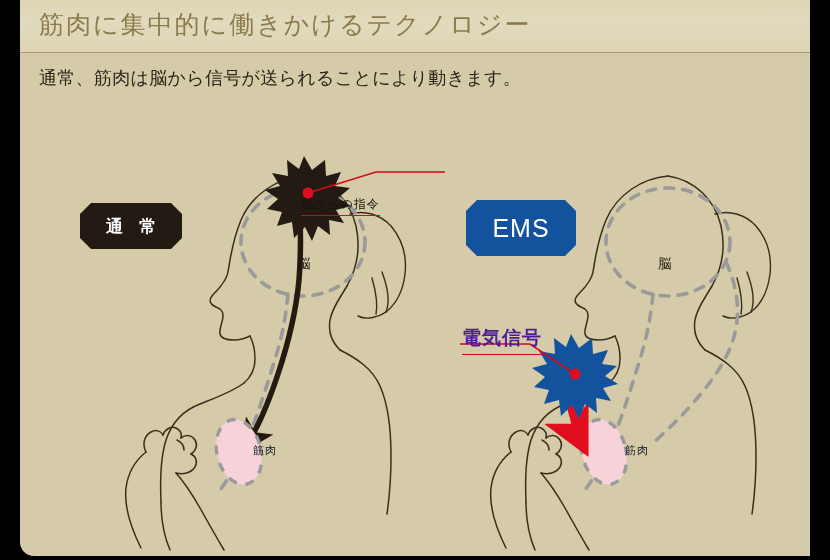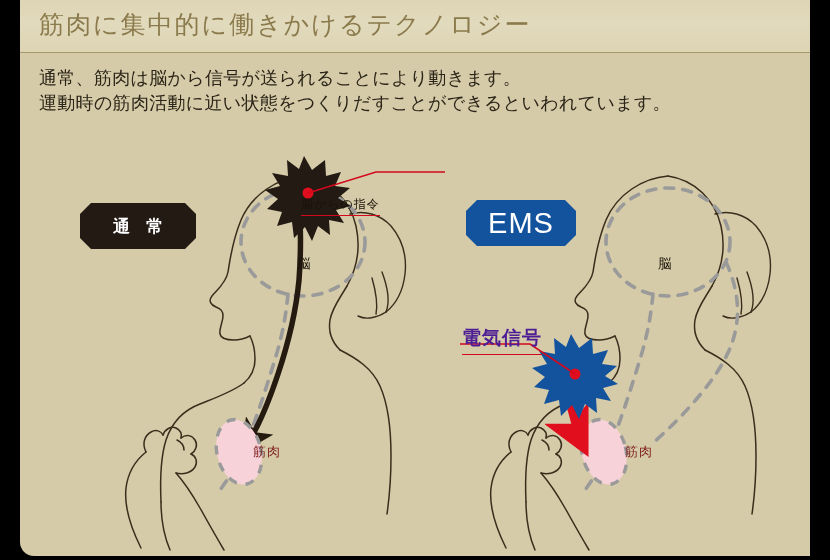--- a/index.html
+++ b/index.html
@@ -96,37 +96,37 @@
     box-sizing: border-box;
   }
   .badge-clip {
     
     clip-path: polygon(11px 0, calc(100% - 11px) 0, 100% 11px, 100% calc(100% - 11px),
                        calc(100% - 11px) 100%, 11px 100%, 0 calc(100% - 11px), 0 11px);
   }
   #badge-normal {
     left: 60px;
     top: 53px;
-    width: 116px;
+    width: 102px;
     height: 46px;
     background: #231a14;
     font-family: "Liberation Serif", "DejaVu Serif", serif;
     font-size: 17px;
     letter-spacing: 6px;
     text-indent: 6px;
     font-weight: 700;
   }
   #badge-ems {
     left: 446px;
     top: 50px;
     width: 110px;
-    height: 46px;
+    height: 56px;
     background: #13539e;
     font-family: "Liberation Sans", "DejaVu Sans", sans-serif;
-    font-size: 29px;
+    font-size: 25px;
     letter-spacing: 1px;
   }
 
   
   .diagram-label {
     position: absolute;
     white-space: nowrap;
     font-family: "Liberation Sans", "DejaVu Sans", sans-serif;
   }
   #label-brain-command {
@@ -142,22 +142,22 @@
     left: 442px;
     top: 175px;
     font-size: 19px;
     color: #4c1d95;
     letter-spacing: 1px;
     font-weight: 600;
     border-bottom: 1.8px solid #d4081c;
     padding-bottom: 3px;
   }
   .label-muscle {
-    font-size: 13px;
-    color: #7f1d1d;
+    font-size: 11px;
+    color: #0f172a;
     letter-spacing: 1px;
   }
   #label-muscle-left { left: 233px; top: 293px; }
   #label-muscle-right { left: 605px; top: 293px; }
   .label-brain {
     font-size: 13.5px;
     color: #1a1208;
     letter-spacing: 1px;
   }
   #label-brain-left  { left: 277px; top: 105px; }
@@ -169,21 +169,20 @@
 <div id="frame">
 
   <div id="panel">
 
     <div id="header">
       <div id="header-title">筋肉に集中的に働きかけるテクノロジー</div>
     </div>
 
     <div id="intro">
       <div class="intro-line">通常、筋肉は脳から信号が送られることにより動きます。</div>
-      <div class="intro-line">運動時の筋肉活動に近い状態をつくりだすことができるといわれています。</div>
     </div>
 
     <div id="stage">
 
       <svg width="790" height="406" viewBox="0 0 790 406">
 
         <defs>
 
           <marker id="arrow-black" viewBox="0 0 12 12" refX="9" refY="6" markerWidth="6" markerHeight="6" orient="auto-start-reverse">
             <path d="M 0 0 L 12 6 L 0 12 L 3 6 z" fill="#241a10"></path>

